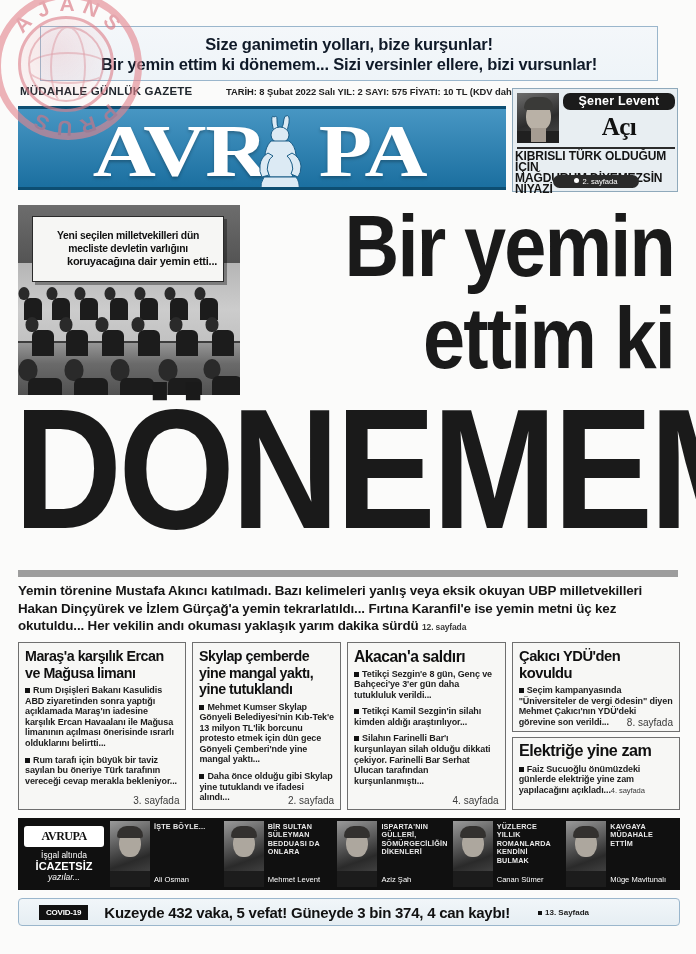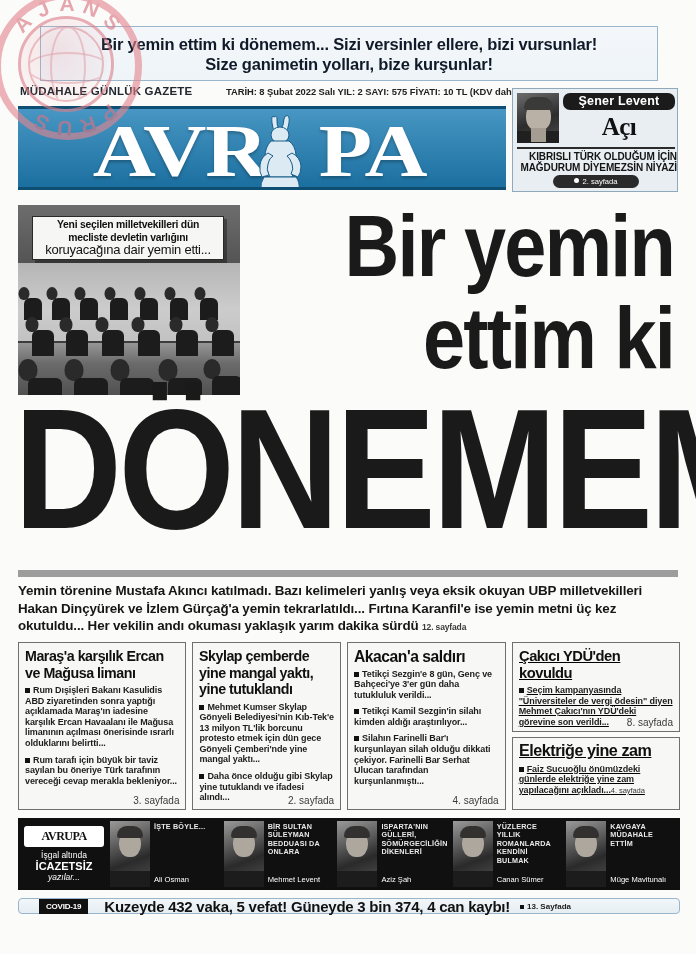--- a/index.html
+++ b/index.html
@@ -142,21 +142,21 @@
     border-radius:7px;
   }
   .lev-aci{
     position:absolute;left:50px;top:22px;width:112px;height:32px;
     color:#111;font-size:25px;font-weight:bold;text-align:center;line-height:32px;
     font-family:"Liberation Serif", serif;letter-spacing:-.5px;
   }
   .lev-rule{position:absolute;left:4px;top:58px;width:158px;height:2px;background:#2b2b2b;}
   .lev-sub{
     position:absolute;left:2px;top:62px;width:162px;
-    text-align:right;font-size:10px;font-weight:bold;color:#141414;line-height:11px;
+    text-align:left;font-size:12px;font-weight:bold;color:#141414;line-height:11px;
     letter-spacing:-.1px;
   }
   .lev-page{
     position:absolute;left:40px;top:86px;width:86px;height:13px;
     background:#2a2a2a;border-radius:7px;color:#fff;
     font-size:7.6px;line-height:13px;text-align:center;
   }
   .lev-page .dot{
     display:inline-block;width:5px;height:5px;border-radius:50%;background:#fff;
     margin-right:3px;vertical-align:1px;
@@ -236,21 +236,21 @@
     display:flex;gap:6px;
   }
   .col{
     background:#f7f7f5;border:1px solid #6f6f6f;box-sizing:border-box;
     padding:5px 6px 4px 6px;position:relative;
   }
   .c1{width:170px;}
   .c2{width:150px;}
   .c3{width:160px;}
   .c4{width:170px;border:none;background:transparent;padding:0;
-      display:flex;flex-direction:column;gap:5px;text-decoration:underline;}
+      display:flex;flex-direction:column;gap:5px;}
   .c4 .sub{
     background:#f7f7f5;border:1px solid #6f6f6f;box-sizing:border-box;
     padding:5px 6px 4px 6px;position:relative;
   }
   .c4 .sub.s1{height:90px;}
   .c4 .sub.s2{height:73px;}
   .st-title{
     font-size:15px;line-height:16.5px;font-weight:bold;color:#101010;
     letter-spacing:-.5px;margin-bottom:4px;
     font-family:"Liberation Sans Narrow","Liberation Sans", sans-serif;
@@ -313,48 +313,48 @@
   .a-title{
     font-size:7.2px;font-weight:bold;line-height:8.4px;letter-spacing:.2px;
     text-transform:uppercase;color:#e9e9e9;
   }
   .a-name{
     position:absolute;left:1px;bottom:3px;font-size:7.6px;font-weight:normal;color:#fff;
   }
 
   
   .covid{
-    position:absolute;left:18px;top:898px;width:662px;height:16px;
+    position:absolute;left:18px;top:898px;width:662px;height:28px;
     background:linear-gradient(180deg,#f1f6f9,#e6eef3);
     border:1px solid #9ab6cc;border-radius:4px;box-sizing:border-box;
     display:flex;align-items:center;z-index:6;
   }
   .covid-badge{
     margin-left:20px;background:#111;color:#fff;
     font-size:8px;font-weight:bold;padding:3px 7px;letter-spacing:-.2px;
   }
   .covid-text{
     margin-left:16px;font-size:15px;font-weight:bold;color:#111;
     letter-spacing:-.25px;
   }
   .covid-pg{
-    margin-left:10px;font-size:8px;font-weight:bold;color:#222;
+    margin-left:28px;font-size:8px;font-weight:bold;color:#222;
   }
   .covid-pg .bul{
     display:inline-block;width:4px;height:4px;background:#111;margin-right:3px;
   }
 </style>
 </head>
 <body>
 
 <div class="page">
 
   <div class="slogan">
+    <div>Size ganimetin yolları, bize kurşunlar!</div>
     <div>Bir yemin ettim ki dönemem... Sizi versinler ellere, bizi vursunlar!</div>
-    <div>Size ganimetin yolları, bize kurşunlar!</div>
   </div>
 
   <div class="inforow">
     <div class="icazetsiz">MÜDAHALE GÜNLÜK GAZETE</div>
     <div class="tarih">TARİH: 8 Şubat 2022 Salı YIL: 2  SAYI: 575  FİYATI: 10 TL (KDV dahil)</div>
   </div>
 
   <div class="masthead">
     <div class="mast-word">
       <span class="mast-a">AVR</span>
@@ -473,24 +473,24 @@
         <div class="body" style="width:34px;height:40px;top:19px;"></div>
       </div>
     <div class="fig" style="left:194px;">
         <div class="head" style="width:17px;height:20px;top:0;"></div>
         <div class="body" style="width:30px;height:40px;top:17px;"></div>
       </div>
   </div>
 
   <div style="position:absolute;left:32px;top:216px;width:192px;background:#f6f6f4;
               border:1px solid #2a2a2a;box-shadow:3px 3px 0 rgba(0,0,0,.35);
-              padding:2px 6px;box-sizing:border-box;z-index:9;">
+              padding:13px 6px;box-sizing:border-box;z-index:9;">
     <div style="font-size:10.4px;line-height:12.6px;font-weight:bold;color:#111;text-align:center;letter-spacing:-.25px;">Yeni seçilen milletvekilleri dün</div>
     <div style="font-size:10.4px;line-height:12.6px;font-weight:bold;color:#111;text-align:center;letter-spacing:-.25px;">mecliste devletin varlığını</div>
-    <div style="font-size:13px;line-height:12.6px;font-weight:normal;color:#111;text-align:center;letter-spacing:-.25px;">koruyacağına dair yemin etti...</div>
+    <div style="font-size:11px;line-height:12.6px;font-weight:bold;color:#111;text-align:right;letter-spacing:-.25px;">koruyacağına dair yemin etti...</div>
   </div>
 
   <div class="headline">
     <div class="hl hl1">Bir yemin</div>
     <div class="hl hl2">ettim ki</div>
     <div class="hl hl3">DÖNEMEM</div>
   </div>
   <div class="hl-rule"></div>
 
   <div class="deck">

